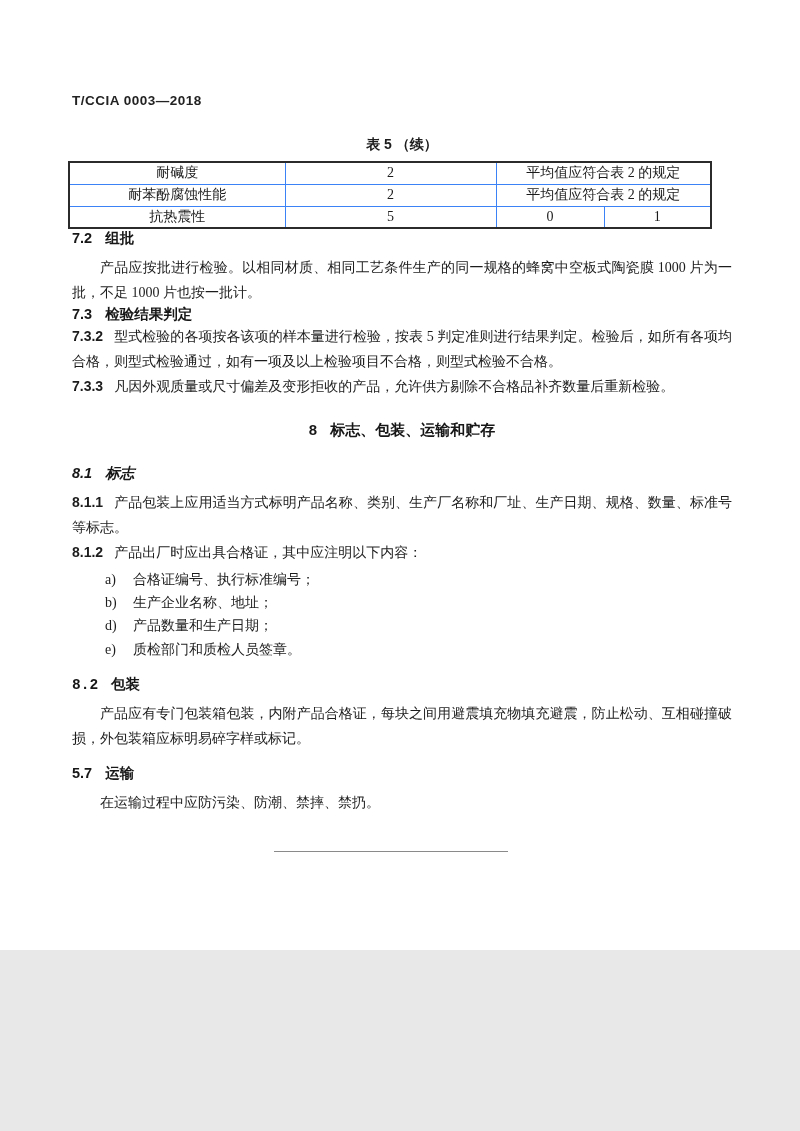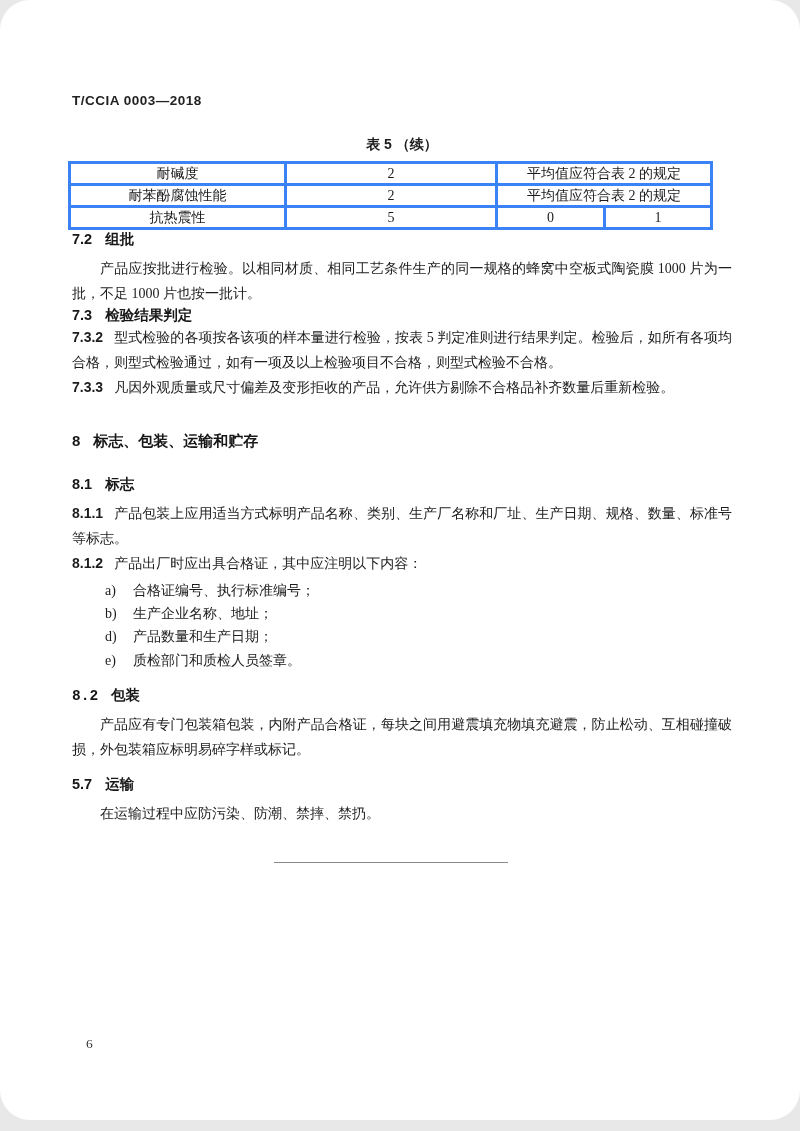--- a/index.html
+++ b/index.html
@@ -1,27 +1,26 @@
 <!DOCTYPE html>
 <html><head>
 <meta charset="utf-8">
 <style>
   * { margin: 0; padding: 0; box-sizing: border-box; }
   html, body { background: #e8e8e8; }
   .page {
     position: relative;
     width: 800px;
-    height: 1120px;
+    height: 950px;
     margin: 0 auto;
     background: #ffffff;
     color: #1c1c1c;
     font-family: "Liberation Serif", "DejaVu Serif", serif;
     font-size: 14px;
     overflow: hidden;
-    border-radius: 30px;
   }
   .content {
     position: absolute;
     left: 72px;
     top: 93px;
     width: 660px;
   }
   .doc-header {
     font-family: "Liberation Sans", "DejaVu Sans", sans-serif;
     font-size: 13.5px;
@@ -37,21 +36,21 @@
     font-size: 14px;
   }
   table.t5 {
     margin-top: 7px;
     margin-left: -4px;
     width: 642px;
     border-collapse: collapse;
     table-layout: fixed;
   }
   table.t5 td {
-    border: 3px solid #3b82f6;
+    border: 1px solid #3b82f6;
     height: 22px;
     text-align: center;
     vertical-align: middle;
     font-size: 14px;
     padding: 0 2px;
   }
   table.t5 { border: 2px solid #2b2b2b; }
   .col-name { width: 216px; }
   .col-qty  { width: 211px; }
   .col-r0   { width: 108px; }
@@ -143,25 +142,25 @@
     <div class="h-sec mt-sec">
       <span class="sec-num">7.3</span><span>检验结果判定</span>
     </div>
     <p class="clause">
       <span class="clause-num">7.3.2</span><span>型式检验的各项按各该项的样本量进行检验，按表 5 判定准则进行结果判定。检验后，如所有各项均合格，则型式检验通过，如有一项及以上检验项目不合格，则型式检验不合格。</span>
     </p>
     <p class="clause">
       <span class="clause-num">7.3.3</span><span>凡因外观质量或尺寸偏差及变形拒收的产品，允许供方剔除不合格品补齐数量后重新检验。</span>
     </p>
 
-    <div class="h-sec h-chapter" style="margin-top:32px;">
+    <div class="h-sec h-chapter" style="margin-top:22px;text-align:center;">
       <span class="sec-num">8</span><span>标志、包装、运输和贮存</span>
     </div>
 
-    <div class="h-sec" style="margin-top:24px;">
+    <div class="h-sec" style="margin-top:24px;font-style:italic;">
       <span class="sec-num">8.1</span><span>标志</span>
     </div>
     <p class="clause mt-para">
       <span class="clause-num">8.1.1</span><span>产品包装上应用适当方式标明产品名称、类别、生产厂名称和厂址、生产日期、规格、数量、标准号等标志。</span>
     </p>
     <p class="clause">
       <span class="clause-num">8.1.2</span><span>产品出厂时应出具合格证，其中应注明以下内容：</span>
     </p>
     <ul class="abc-list">
       <li><span class="li-label">a)</span><span>合格证编号、执行标准编号；</span></li>

